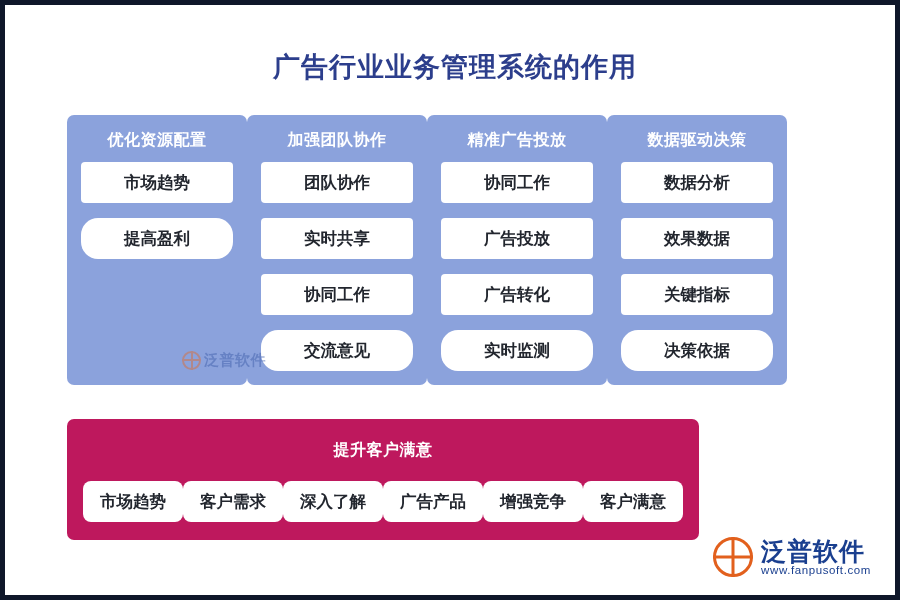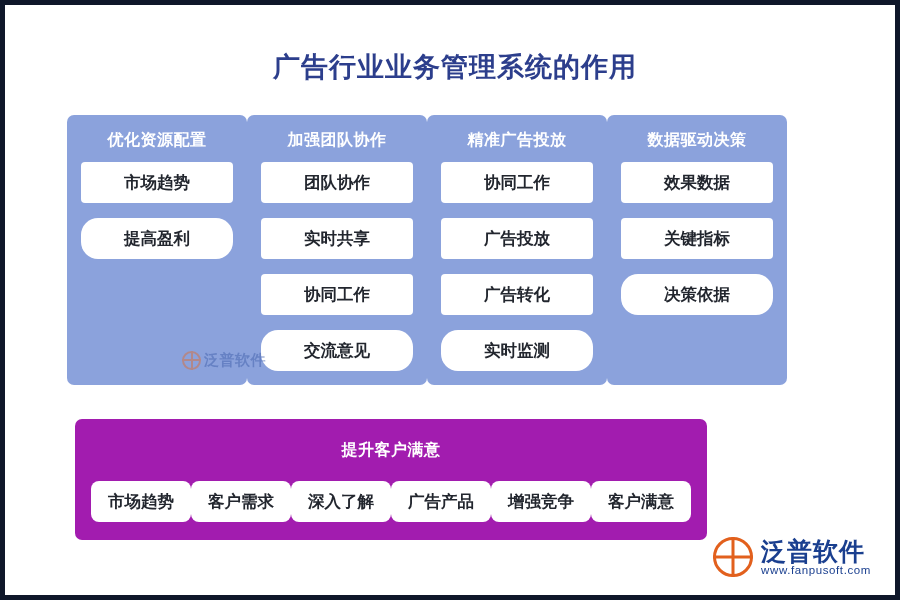--- a/index.html
+++ b/index.html
@@ -68,25 +68,24 @@
   }
   .cell:last-child {
     margin-bottom: 0;
     border-radius: 17px;
   }
   .bottom {
     position: absolute;
     left: 62px;
     top: 414px;
     width: 632px;
-    background: #a21caf;
+    background: #be185d;
     border-radius: 7px;
     box-sizing: border-box;
     padding: 14px 16px 18px 16px;
-    margin-left: 8px;
   }
   .bottom-head {
     text-align: center;
     color: #ffffff;
     font-size: 16px;
     font-weight: bold;
     padding: 7px 0 20px 0;
     letter-spacing: 0.5px;
   }
   .bottom-row {
@@ -231,20 +230,21 @@
     <div class="column">
       <div class="col-head">精准广告投放</div>
       <div class="cell">协同工作</div>
       <div class="cell">广告投放</div>
       <div class="cell">广告转化</div>
       <div class="cell">实时监测</div>
     </div>
 
     <div class="column">
       <div class="col-head">数据驱动决策</div>
+      <div class="cell">数据分析</div>
       <div class="cell">效果数据</div>
       <div class="cell">关键指标</div>
       <div class="cell">决策依据</div>
     </div>
 
   </div>
 
   <div class="wm-inner">
     <span class="wm-globe"></span>
     <span class="wm-text">泛普软件</span>

